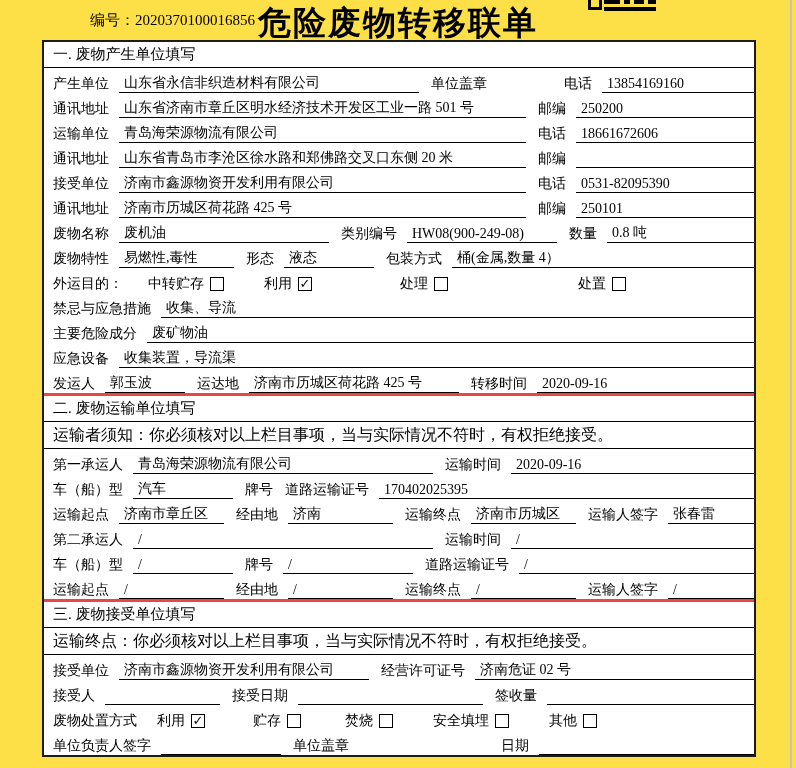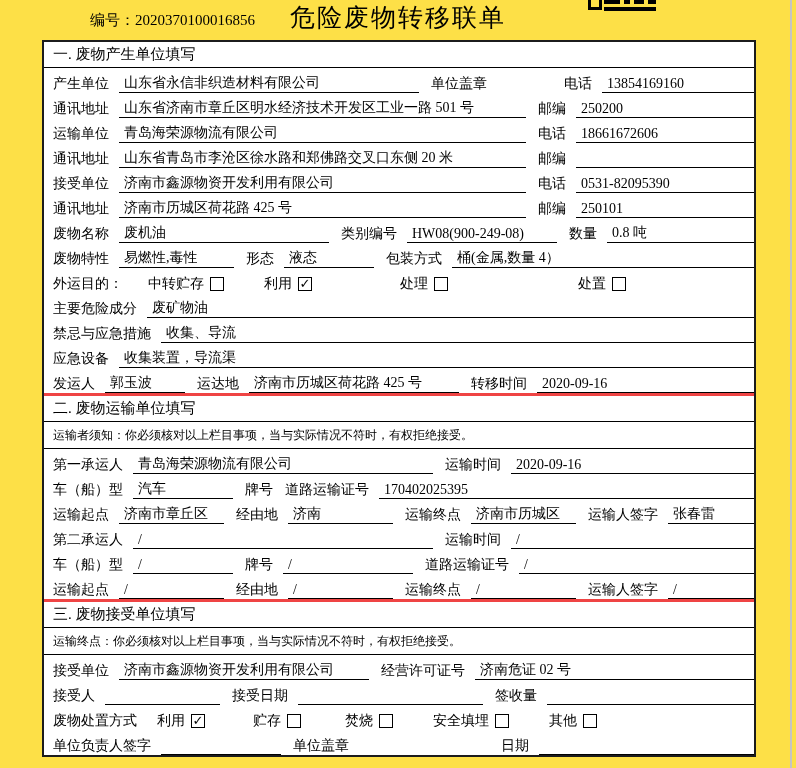--- a/index.html
+++ b/index.html
@@ -1,29 +1,29 @@
 <!DOCTYPE html>
 <html><head>
 <meta charset="utf-8">
 <style>
   html,body{margin:0;padding:0;background:#fff;}
   body{font-family:"Liberation Serif","DejaVu Serif",serif;color:#000;}
   .page{position:relative;width:796px;height:768px;background:#fde047;overflow:hidden;}
   .page-edge{position:absolute;left:790px;top:0;width:2px;height:768px;background:#c4c4c4;}
   .serial{position:absolute;left:90px;top:11px;font-size:15px;white-space:nowrap;}
-  .doc-title{position:absolute;left:0;top:1px;width:100%;text-align:center;font-size:25px;font-weight:normal;letter-spacing:2px;}
+  .doc-title{position:absolute;left:0;top:1px;width:100%;text-align:center;font-size:33px;font-weight:bold;letter-spacing:2px;}
   
   .qr{position:absolute;left:588px;top:0;width:70px;height:12px;}
   .qr .b{position:absolute;background:#000;}
   .qr .u{position:absolute;left:0;top:0;width:8px;height:7px;border-left:3px solid #000;border-right:3px solid #000;border-bottom:3px solid #000;}
   
   .form{position:absolute;left:42px;top:40px;width:714px;border:2px solid #1c1c1c;box-sizing:border-box;background:#fff;}
   .sec{height:25px;display:flex;align-items:center;padding:0 9px;font-weight:normal;font-size:15px;border-bottom:1px solid #000;}
   .sec.mid{border-top:3px solid #ef4444;}
-  .note{height:26px;display:flex;align-items:center;padding:0 9px;font-size:12px;border-bottom:1px solid #000;}
+  .note{height:26px;display:flex;align-items:center;padding:0 9px;font-size:16px;border-bottom:1px solid #000;}
   .row{height:25px;display:flex;align-items:flex-end;padding-left:9px;font-size:14px;}
   .lbl{white-space:nowrap;flex:none;}
   .row .lbl:not(:first-child){margin-left:12px;}
   .val{border-bottom:1px solid #000;white-space:nowrap;box-sizing:border-box;padding:0 5px;margin-left:10px;flex:none;min-height:17px;}
   .val.fill{flex:1 1 auto;}
   .sp{flex:1 1 auto;}
   .w80{width:80px}.w90{width:90px}.w100{width:100px}.w105{width:105px}.w115{width:115px}
   .w120{width:120px}.w130{width:130px}.w150{width:150px}.w178{width:178px}.w185{width:185px}
   .w210{width:210px}.w215{width:215px}.w250{width:250px}.w300{width:300px}
   
@@ -140,27 +140,27 @@
       </span>
       <span class="opt g4">
         <span>处置</span>
         <span class="cb">
             <span></span>
           </span>
       </span>
     </div>
 
     <div class="row">
+      <span class="lbl">禁忌与应急措施</span>
+      <span class="val fill">收集、导流</span>
+    </div>
+
+    <div class="row">
       <span class="lbl">主要危险成分</span>
       <span class="val fill">废矿物油</span>
-    </div>
-
-    <div class="row">
-      <span class="lbl">禁忌与应急措施</span>
-      <span class="val fill">收集、导流</span>
     </div>
 
     <div class="row">
       <span class="lbl">应急设备</span>
       <span class="val fill">收集装置，导流渠</span>
     </div>
 
     <div class="row">
       <span class="lbl">发运人</span>
       <span class="val w80">郭玉波</span>

